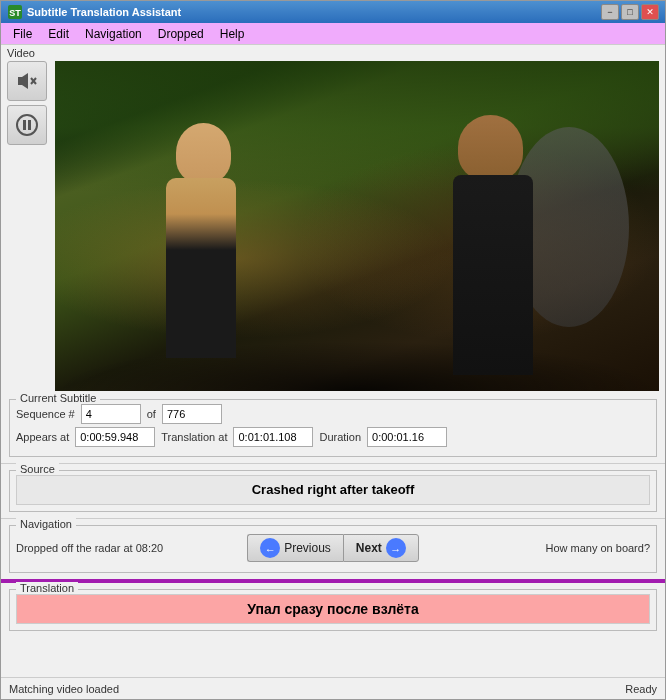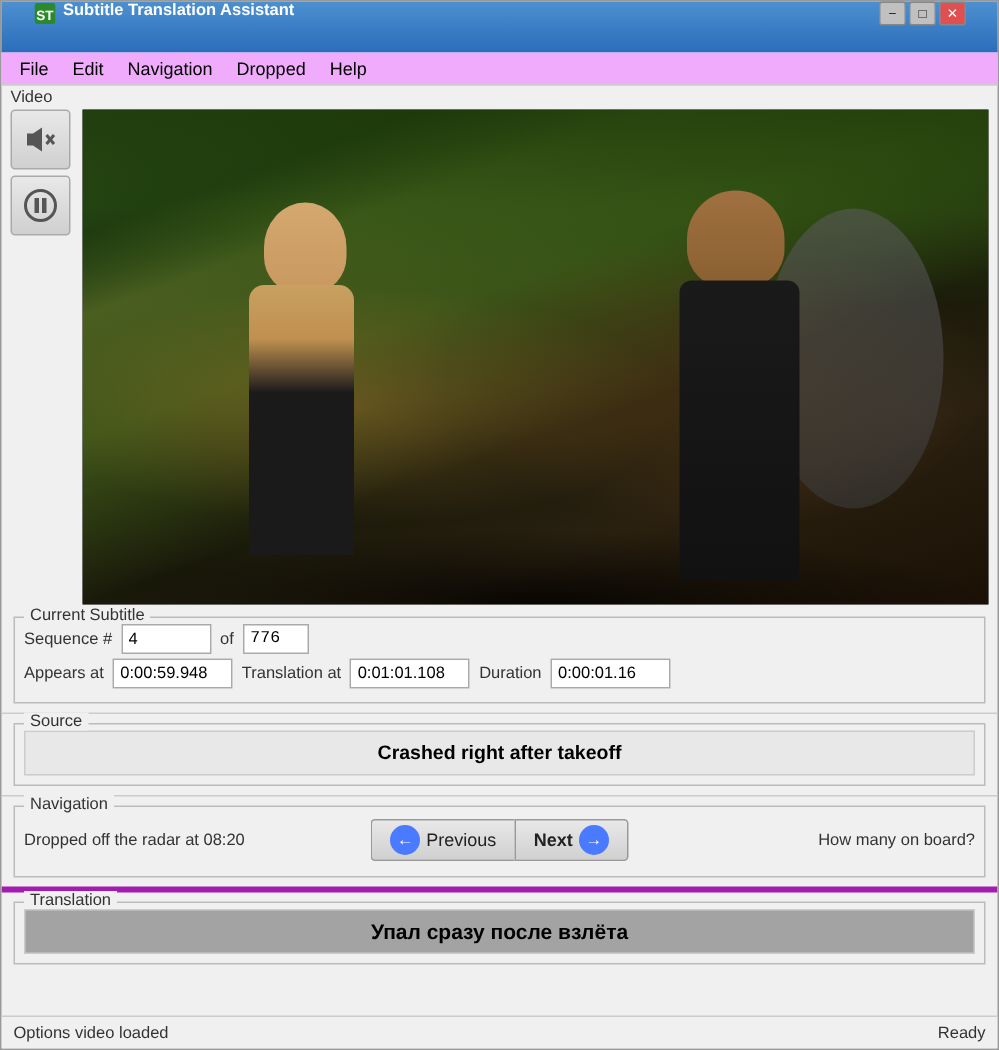--- a/index.html
+++ b/index.html
@@ -15,24 +15,24 @@
       width: 666px;
       height: 700px;
       background: #f0f0f0;
       border: 1px solid #999;
       display: flex;
       flex-direction: column;
     }
     
     .title-bar {
       background: linear-gradient(to bottom, #4d90d0 0%, #2a6dbb 100%);
-      height: 34px;
-      display: flex;
-      align-items: flex-start;
-      padding: 0 21px;
+      height: 22px;
+      display: flex;
+      align-items: center;
+      padding: 0 6px;
       flex-shrink: 0;
     }
     .title-bar-icon {
       width: 16px;
       height: 16px;
       margin-right: 4px;
       display: flex;
       align-items: center;
       justify-content: center;
     }
@@ -223,21 +223,21 @@
       white-space: nowrap;
     }
     .info-input {
       border: 1px solid #aaa;
       background: white;
       padding: 1px 4px;
       font-size: 11px;
       height: 20px;
     }
     .seq-input { width: 60px; }
-    .total-input { width: 44px; font-family: Liberation Mono, monospace; }
+    .total-input { width: 60px; }
     .time-input { width: 80px; }
     
     .source-section {
       padding: 4px 8px;
       border-top: 1px solid #ccc;
       flex-shrink: 0;
     }
     .source-box {
       background: #e8e8e8;
       border: 1px solid #ccc;
@@ -300,21 +300,21 @@
       flex: 1;
       text-align: right;
     }
     
     .translation-section {
       padding: 4px 8px;
       border-top: 4px solid #a21caf;
       flex-shrink: 0;
     }
     .translation-box {
-      background: #a3a3a3;
+      background: #fca5a5;
       border: 1px solid #ccc;
       padding: 6px;
       text-align: center;
       font-size: 14px;
       font-weight: bold;
       color: #000;
       min-height: 30px;
     }
     
     .status-bar {
@@ -472,18 +472,18 @@
     </div>
 
     <div class="translation-section">
       <div class="fieldset-group">
         <span class="fieldset-legend">Translation</span>
         <div class="translation-box">Упал сразу после взлёта</div>
       </div>
     </div>
 
     <div class="status-bar">
-      <span class="status-text">Options video loaded</span>
+      <span class="status-text">Matching video loaded</span>
       <span class="status-ready">Ready</span>
     </div>
 
   </div>
 </div>
 
 </body></html>

